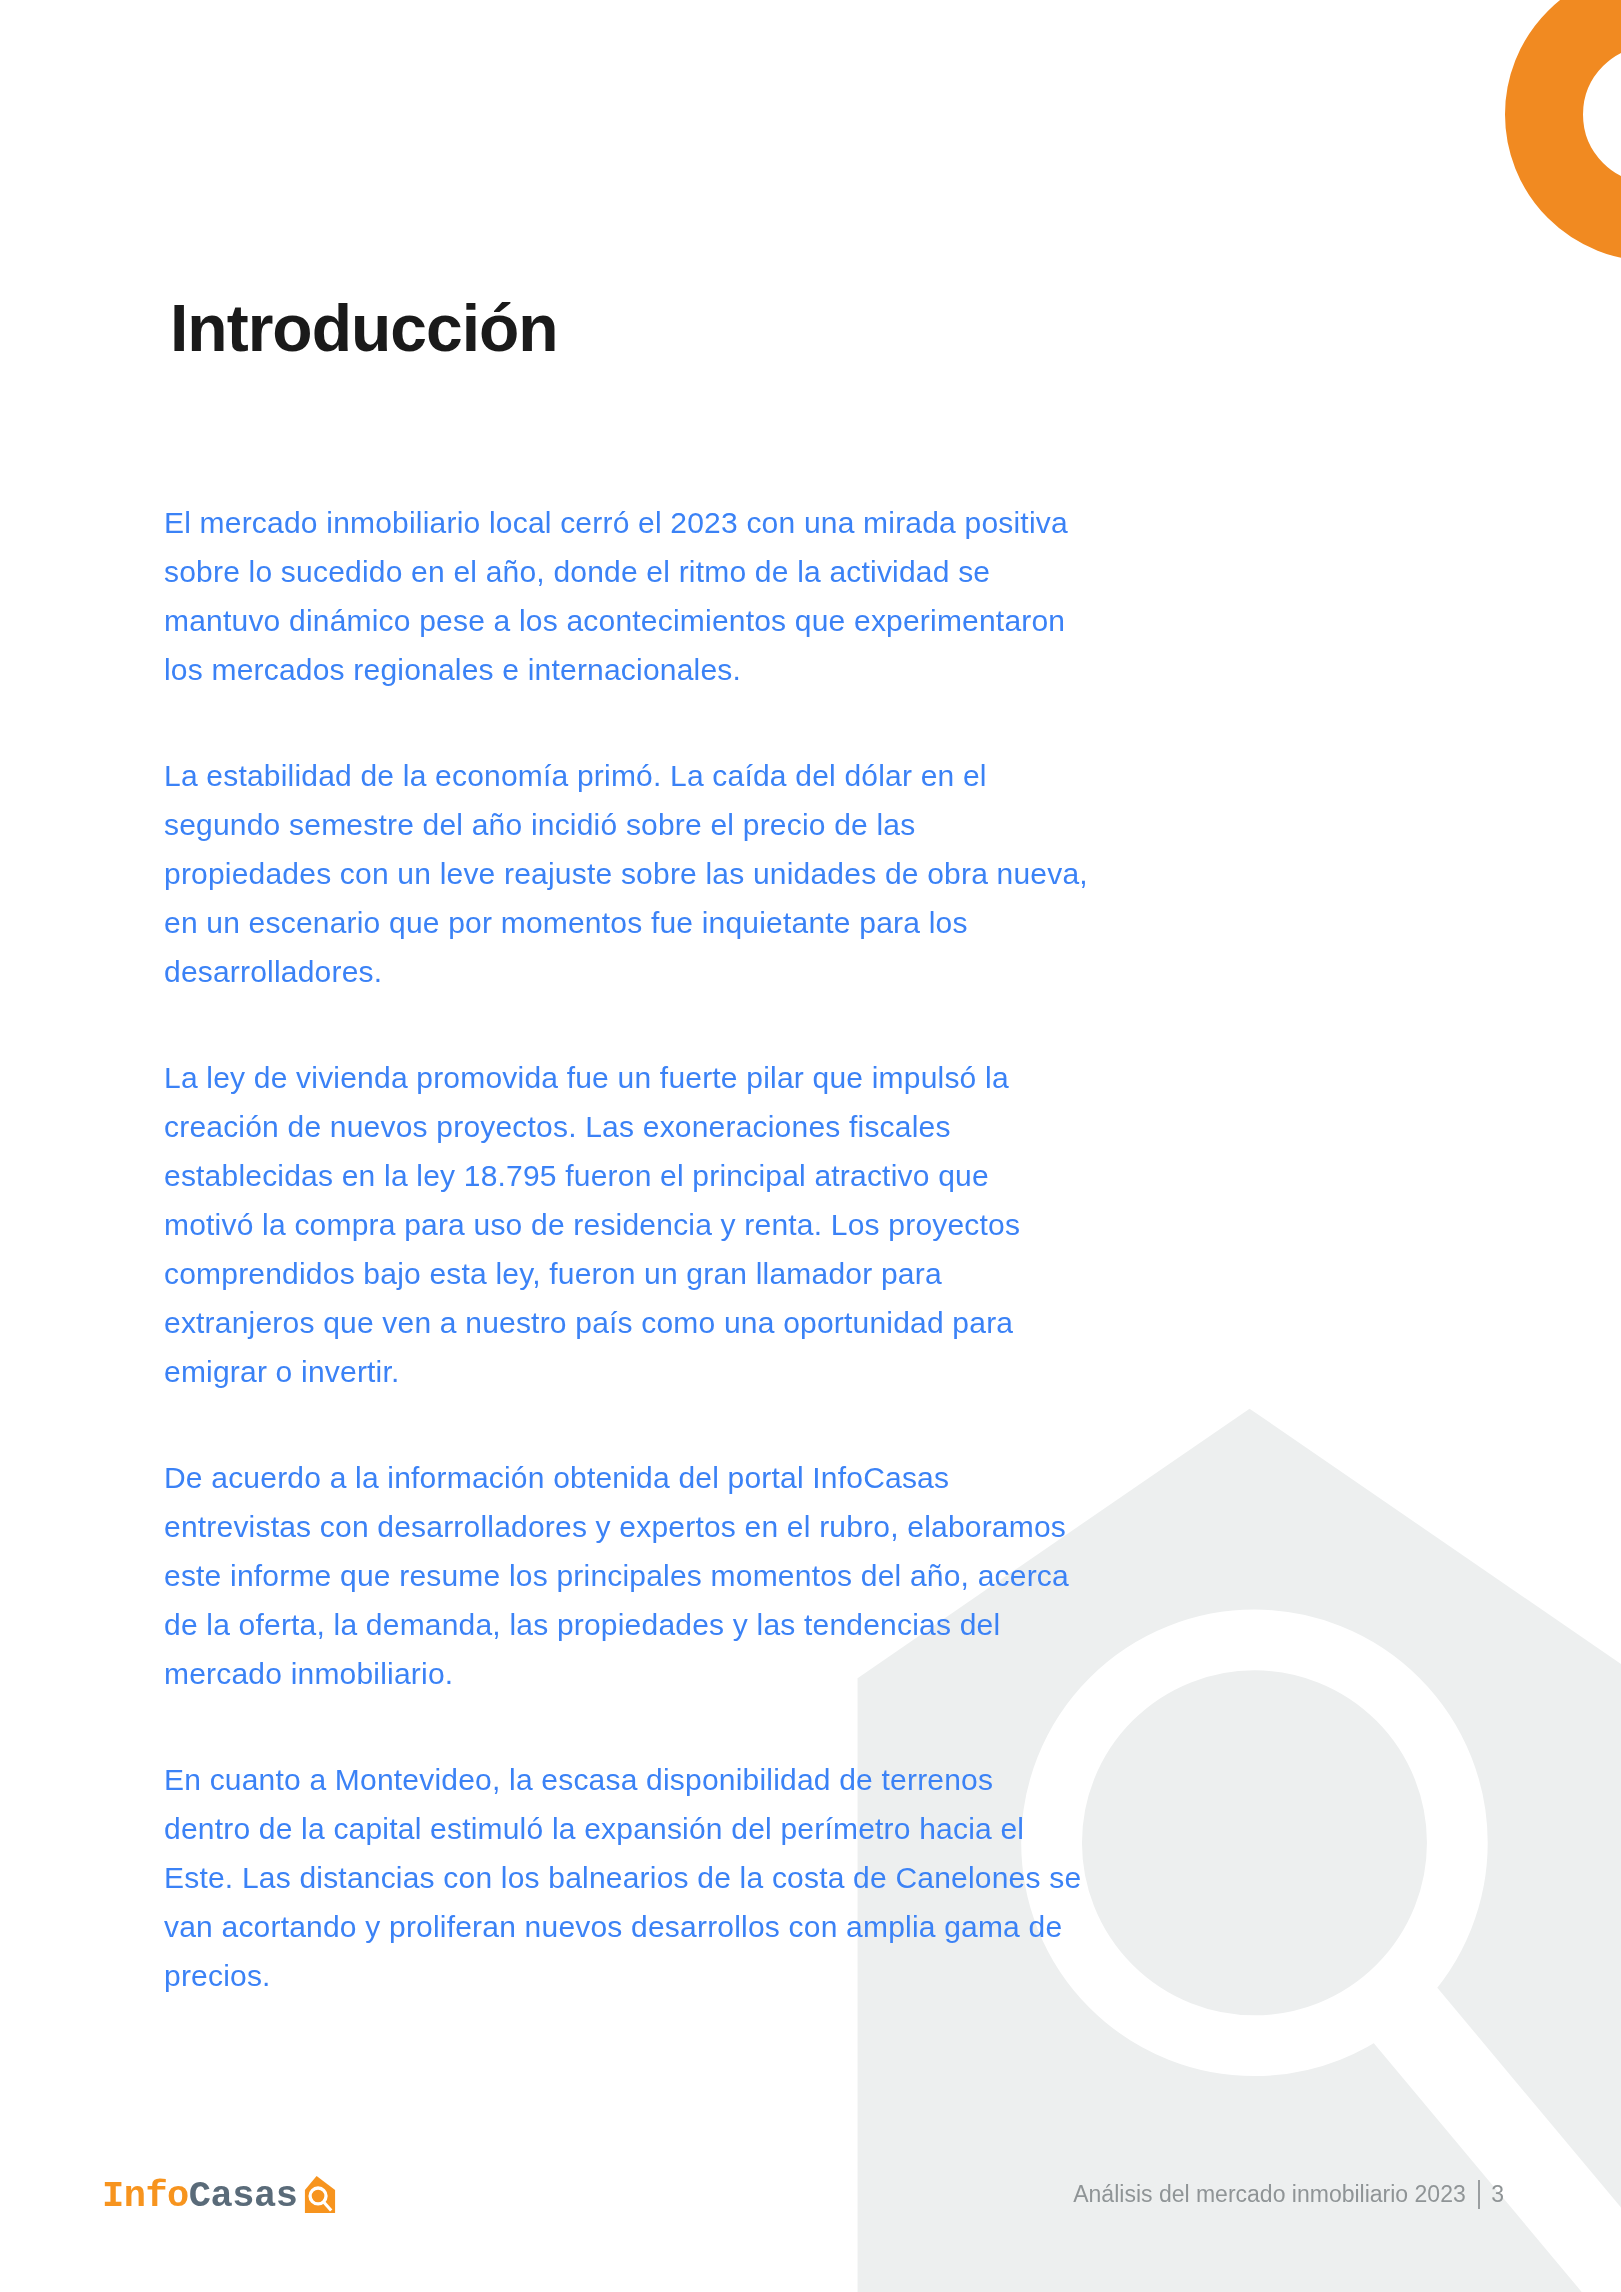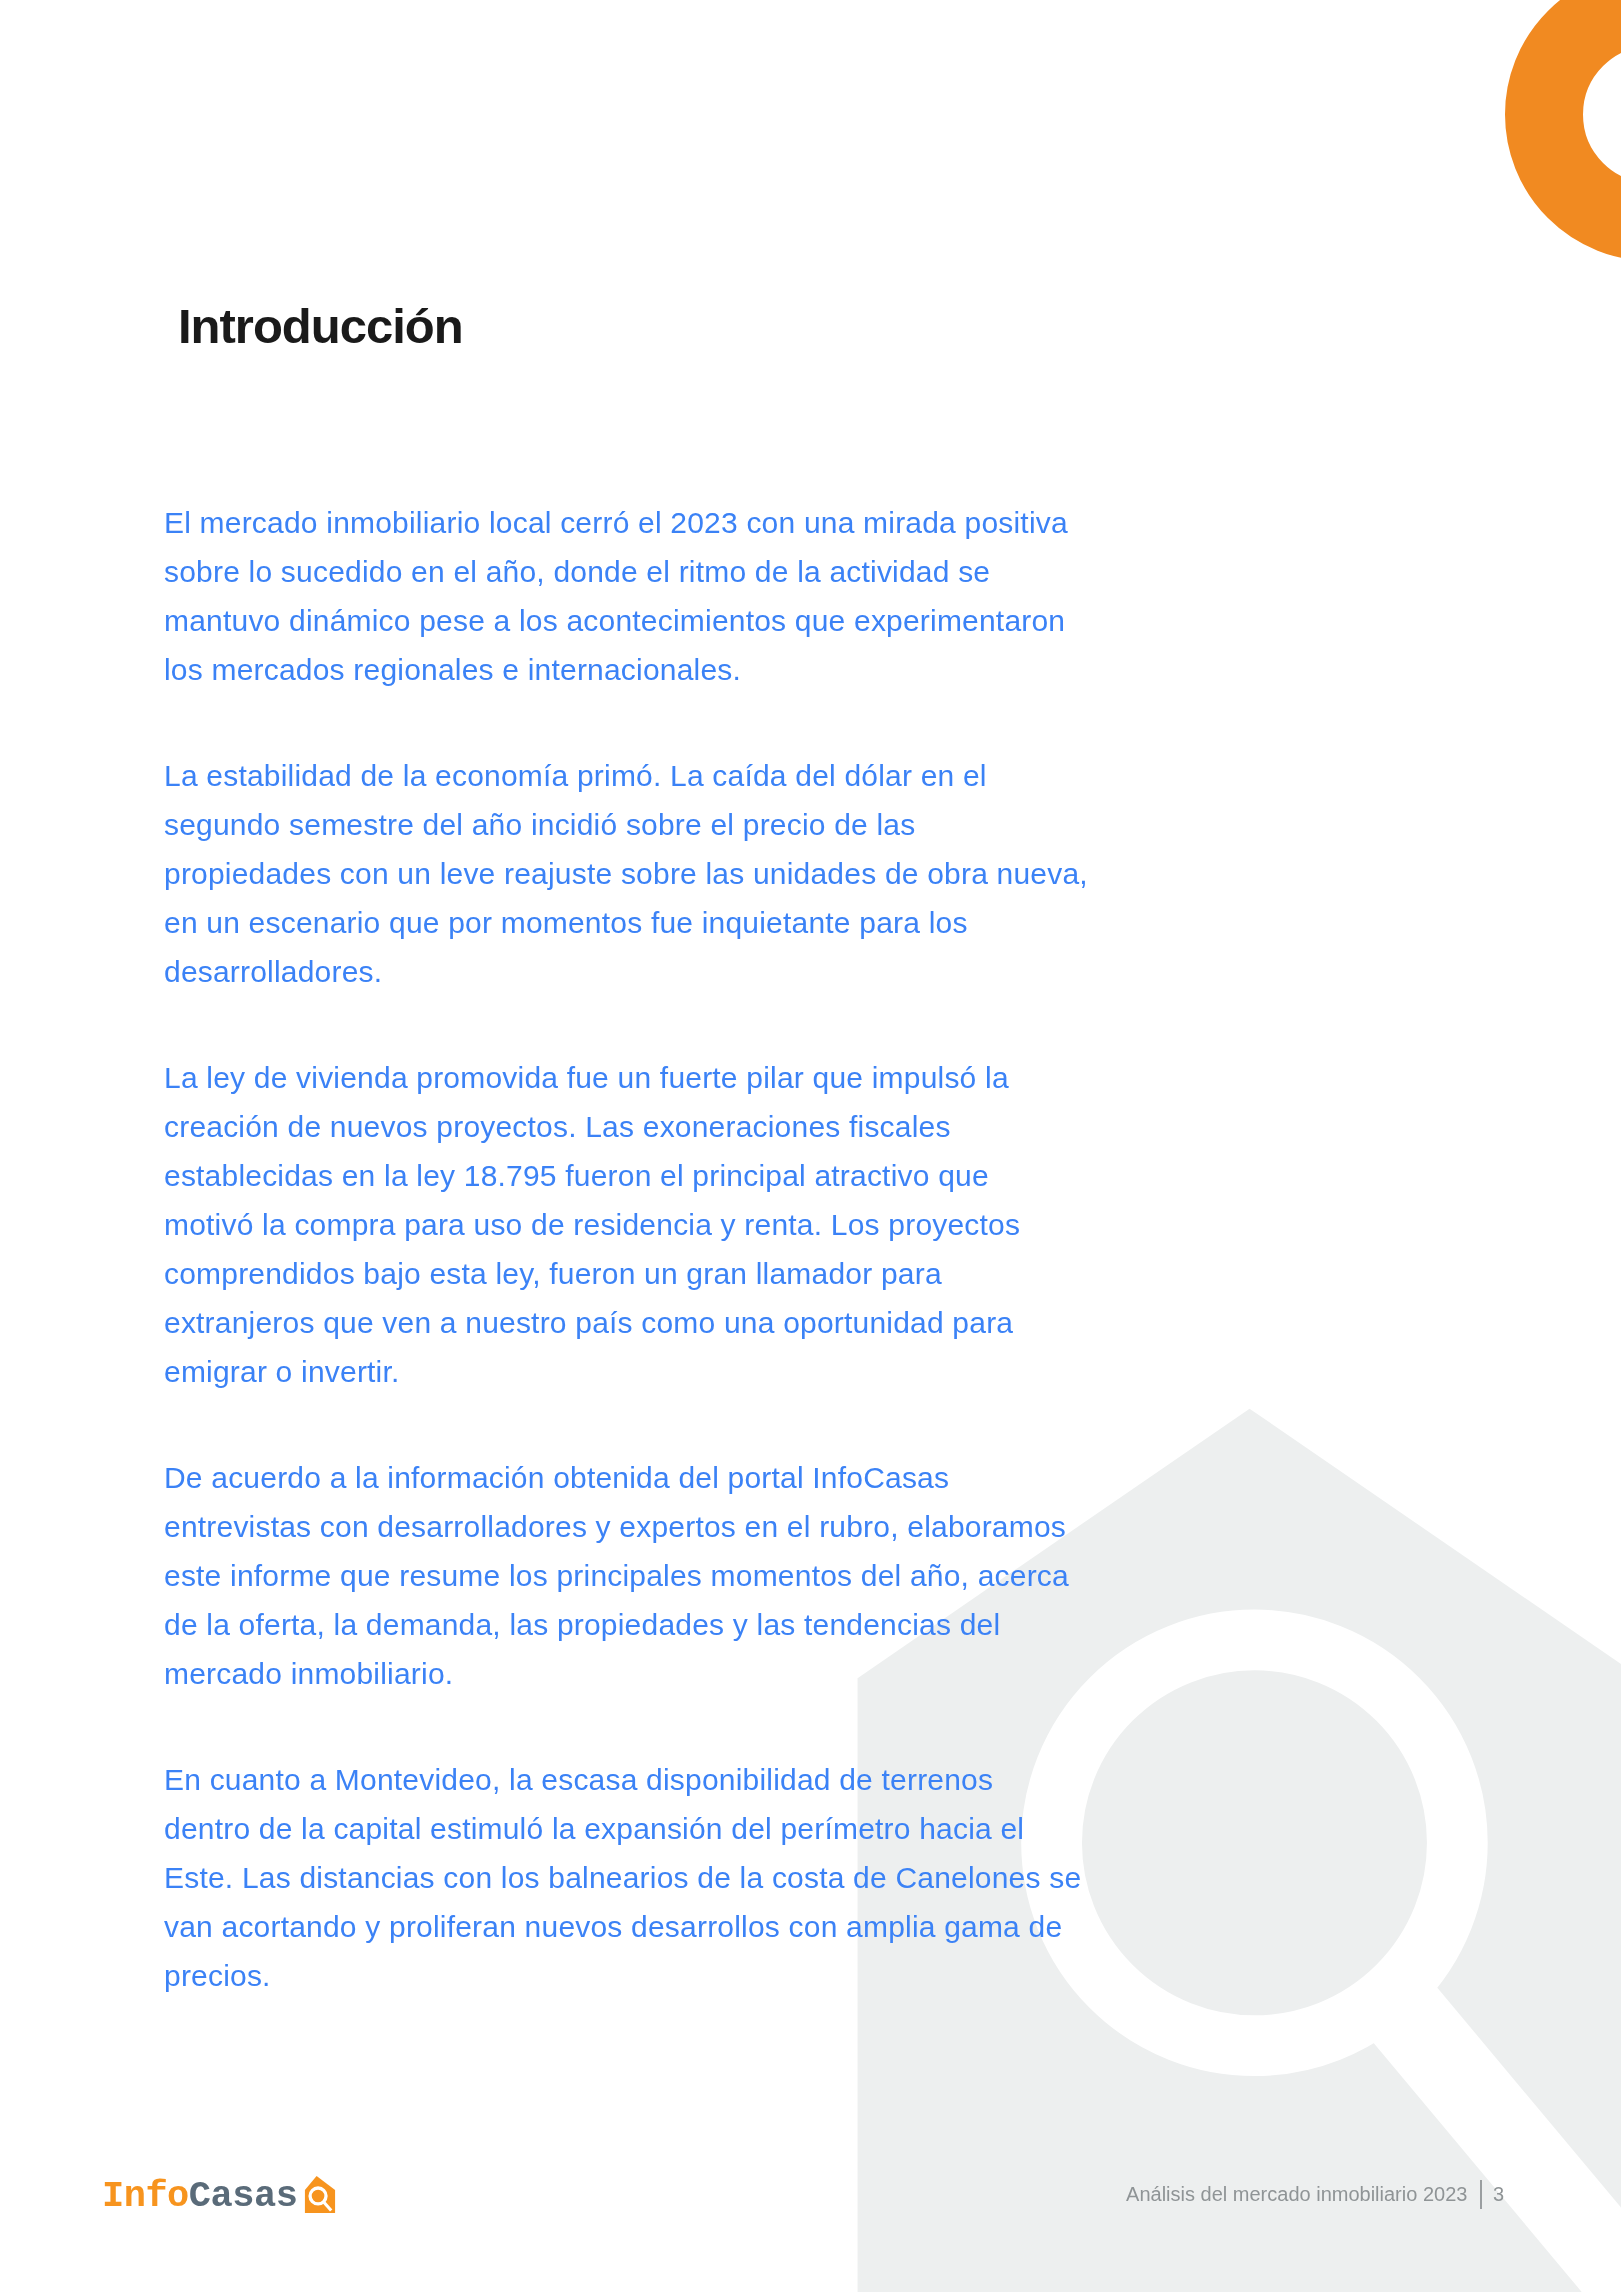--- a/index.html
+++ b/index.html
@@ -21,22 +21,22 @@
   }
   
   .watermark{
     position:absolute;left:0;top:0;width:1621px;height:2293px;
     pointer-events:none;
   }
   
   .title{
     position:absolute;
     left:162px;top:282px;
-    margin:16px;
-    font-size:49px;
+    margin:8px;
+    font-size:66px;
     font-weight:700;
     letter-spacing:-1px;
     color:#1a1a1a;
   }
   
   .body-copy{
     position:absolute;
     left:164px;top:498px;
     width:1274px;
   }
@@ -63,21 +63,21 @@
     font-family:Liberation Mono, monospace;
   }
   .logo-info{color:#F7941E;}
   .logo-casas{color:#5A6B79;}
   .logo-icon{margin-left:4.9px;margin-top:-3.9px;}
   .footer-right{
     position:absolute;
     right:117px;top:2180px;
     display:flex;align-items:center;
     color:#8F9496;
-    font-size:20px;
+    font-size:23px;
   }
   .footer-sep{
     display:inline-block;
     width:0;height:29px;
     border-left:2px solid #9A9EA0;
     margin:0 10.8px 0 12.7px;
   }
 </style>
 </head>
 <body>

